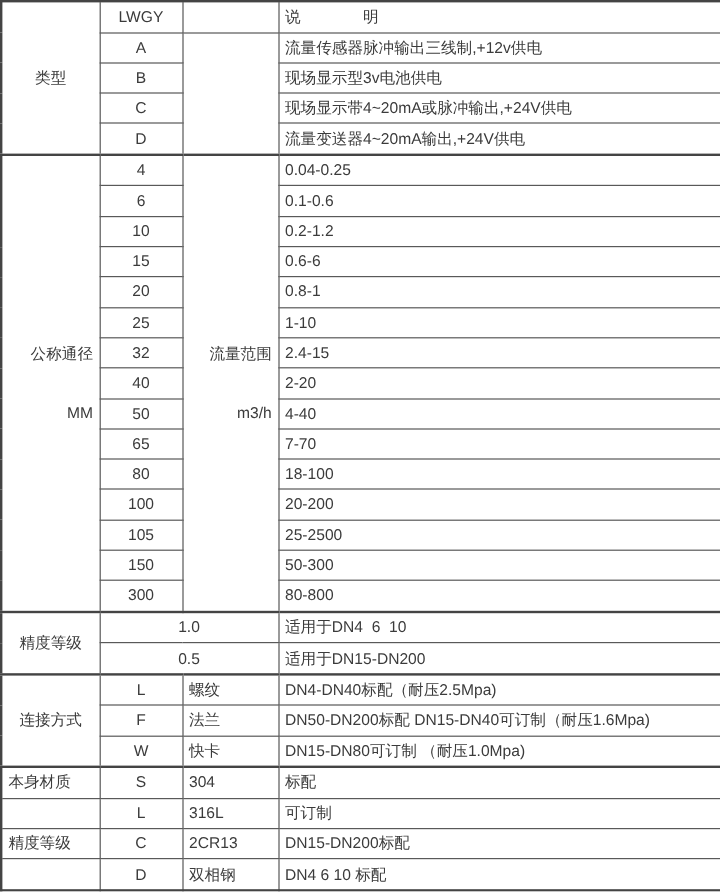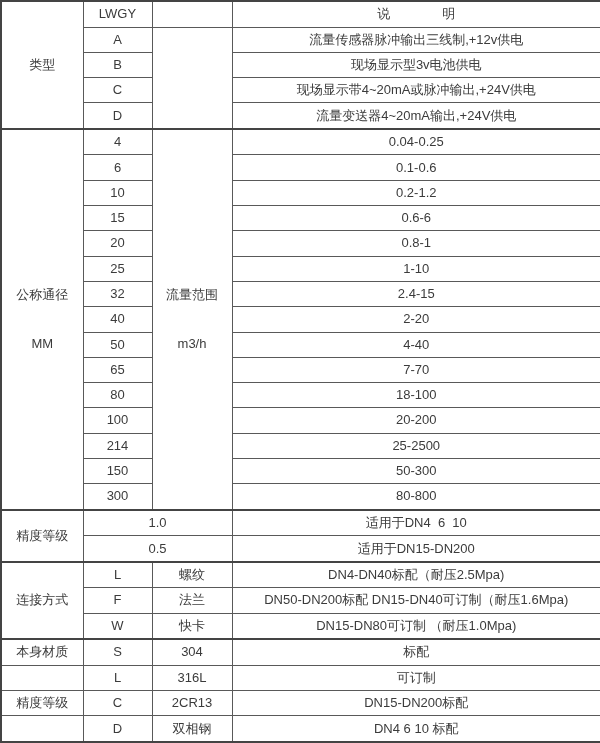--- a/index.html
+++ b/index.html
@@ -15,24 +15,24 @@
   }
   td{
     border:1px solid #595959;
     padding:0 5px;
     vertical-align:middle;
     white-space:pre;
     overflow:hidden;
     line-height:1.25;
   }
   td.c{text-align:center;margin-top:36px;}
-  td.l{text-align:center;}
+  td.l{text-align:left;}
   tr.sec td{border-top:2px solid #444444;}
   table.spec{border:2px solid #444444;}
-  .blk{display:block;text-align:center;}
+  .blk{display:block;text-align:right;}
 </style>
 </head>
 <body>
 
 <table class="spec">
   <colgroup>
     <col style="width:82px">
       <col style="width:69px">
       <col style="width:80px">
       <col style="width:369px">
@@ -113,21 +113,21 @@
       </tr>
     <tr>
         <td class="c">80</td>
         <td class="l">18-100</td>
       </tr>
     <tr>
         <td class="c">100</td>
         <td class="l">20-200</td>
       </tr>
     <tr>
-        <td class="c">214</td>
+        <td class="c">105</td>
         <td class="l">25-2500</td>
       </tr>
     <tr>
         <td class="c">150</td>
         <td class="l">50-300</td>
       </tr>
     <tr>
         <td class="c">300</td>
         <td class="l">80-800</td>
       </tr>

